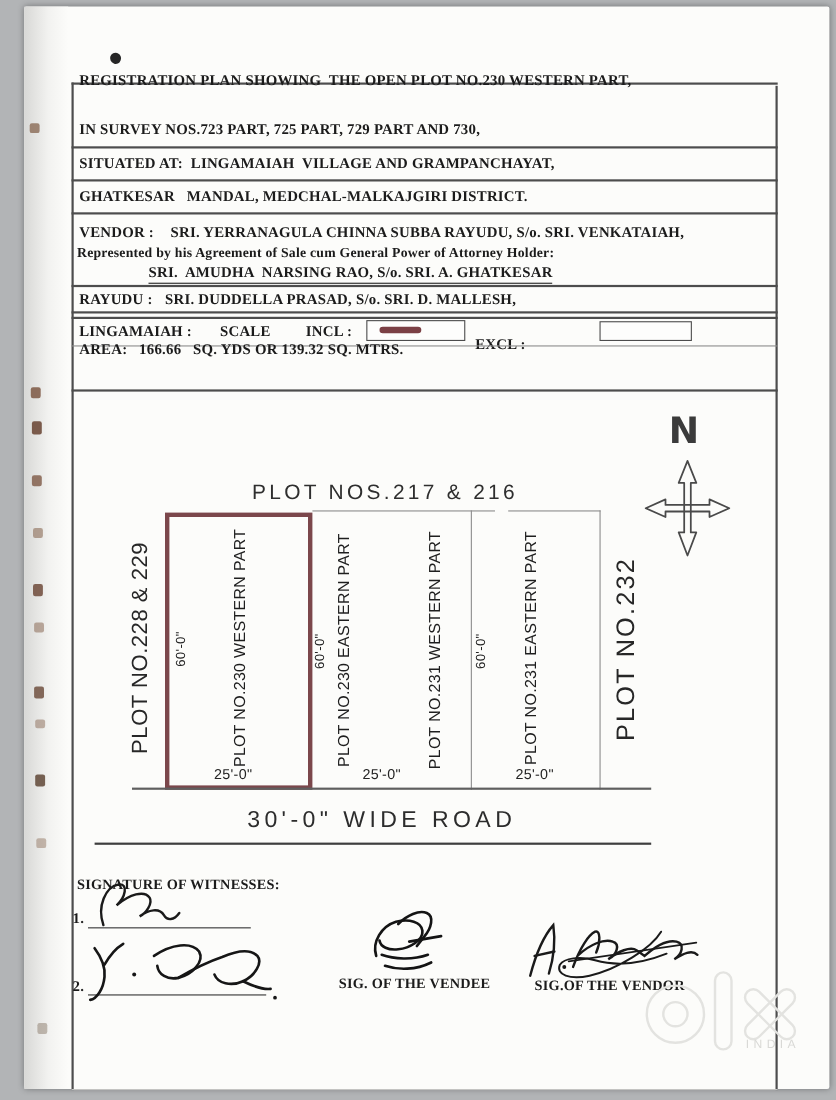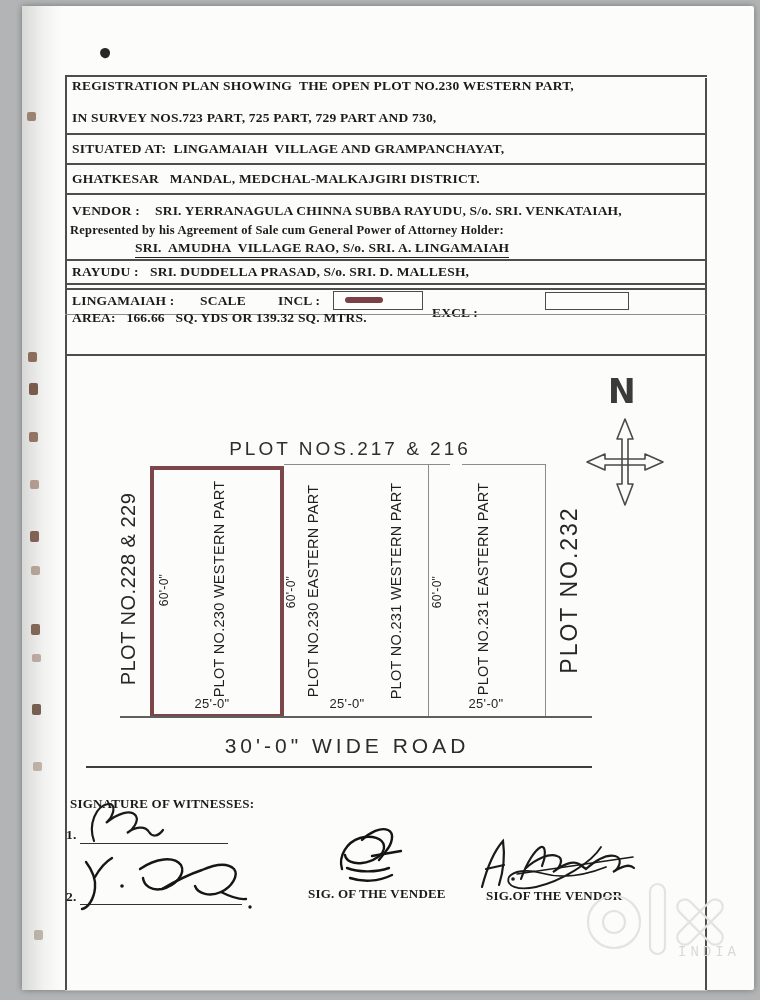--- a/index.html
+++ b/index.html
@@ -42,22 +42,22 @@
   .road{font-size:21px;letter-spacing:4px;color:#2c2c2c;font-weight:500;}
   .north{font-family:"DejaVu Sans", sans-serif;font-weight:bold;font-size:33px;color:#3b3b3b;}
   .underlined{border-bottom:1.5px solid #222;padding-bottom:1px;}
   .sig-underline{position:absolute;height:1.3px;background:#333;}
   .legend-box{position:absolute;border:1.5px solid #4c4c4c;background:#fdfdfc;}
   .legend-swatch{position:absolute;background:#7b4045;border-radius:3px;}
   .maroon-box{position:absolute;border:4px solid #7b474b;}
   svg{display:block;}
   .hiddenbrand{position:absolute;font-size:0;color:transparent;}
   .olx-india{
-    position:absolute;font-family:Liberation Mono, monospace;
-    font-size:14px;letter-spacing:4px;color:#d9d9d6;
+    position:absolute;font-family:Liberation Sans, sans-serif;
+    font-size:11px;letter-spacing:4px;color:#d9d9d6;
   }
 </style>
 </head>
 <body>
 
 <div class="paper"></div>
 <div class="paper-edge"></div>
 
 <div class="bindmark" style="left:27px;top:112px;height:9px;background:#8a6a55;opacity:.8"></div>
 <div class="bindmark" style="left:28px;top:352px;height:10px;background:#7d5743;opacity:.85"></div>
@@ -72,32 +72,32 @@
 <div class="bindmark" style="left:33px;top:762px;height:9px;background:#8a6a55;opacity:.45"></div>
 <div class="bindmark" style="left:34px;top:930px;height:10px;background:#8a7a6a;opacity:.5"></div>
 
 <div class="abs" style="left:100px;top:48px;width:10px;height:10px;background:#262626;border-radius:50% 50% 46% 54%;transform:rotate(20deg)"></div>
 
 <div class="vline" style="left:65px;top:75px;height:916px"></div>
 <div class="vline" style="left:705px;top:78px;height:913px"></div>
 <div class="hline thin" style="left:65px;top:990px;width:642px;background:#c4c4c2"></div>
 
 <div class="hline" style="left:65px;top:75px;width:642px"></div>
-<div class="doc-text abs" style="left:72px;top:78px">REGISTRATION PLAN SHOWING  THE OPEN PLOT NO.230 WESTERN PART,</div>
+<div class="doc-text abs" style="left:72px;top:65px">REGISTRATION PLAN SHOWING  THE OPEN PLOT NO.230 WESTERN PART,</div>
 <div class="doc-text abs" style="left:72px;top:110px">IN SURVEY NOS.723 PART, 725 PART, 729 PART AND 730,</div>
 <div class="hline" style="left:65px;top:133px;width:642px"></div>
 <div class="doc-text abs" style="left:72px;top:141px">SITUATED AT:  LINGAMAIAH  VILLAGE AND GRAMPANCHAYAT,</div>
 <div class="hline" style="left:65px;top:163px;width:642px"></div>
 <div class="doc-text abs" style="left:72px;top:171px">GHATKESAR   MANDAL, MEDCHAL-MALKAJGIRI DISTRICT.</div>
 <div class="hline" style="left:65px;top:193px;width:642px"></div>
 
 <div class="doc-text abs" style="left:72px;top:203px">VENDOR :</div>
 <div class="doc-text abs" style="left:155px;top:203px">SRI. YERRANAGULA CHINNA SUBBA RAYUDU, S/o. SRI. VENKATAIAH,</div>
 <div class="doc-text small abs" style="left:70px;top:223px">Represented by his Agreement of Sale cum General Power of Attorney Holder:</div>
-<div class="doc-text abs underlined" style="left:135px;top:240px">SRI.  AMUDHA  VILLAGE RAO, S/o. SRI. A. LINGAMAIAH</div>
+<div class="doc-text abs underlined" style="left:135px;top:240px">SRI.  AMUDHA  NARSING RAO, S/o. SRI. A. GHATKESAR</div>
 <div class="hline" style="left:65px;top:259px;width:642px;height:1.5px"></div>
 <div class="doc-text abs" style="left:72px;top:264px">RAYUDU :</div>
 <div class="doc-text abs" style="left:150px;top:264px">SRI. DUDDELLA PRASAD, S/o. SRI. D. MALLESH,</div>
 <div class="hline" style="left:65px;top:283px;width:642px"></div>
 
 <div class="hline" style="left:65px;top:288px;width:642px;height:1.5px"></div>
 <div class="doc-text abs" style="left:72px;top:293px">LINGAMAIAH :</div>
 <div class="doc-text abs" style="left:200px;top:293px">SCALE</div>
 <div class="doc-text abs" style="left:278px;top:293px">INCL :</div>
 <div class="legend-box" style="left:333px;top:291px;width:88px;height:17px">

